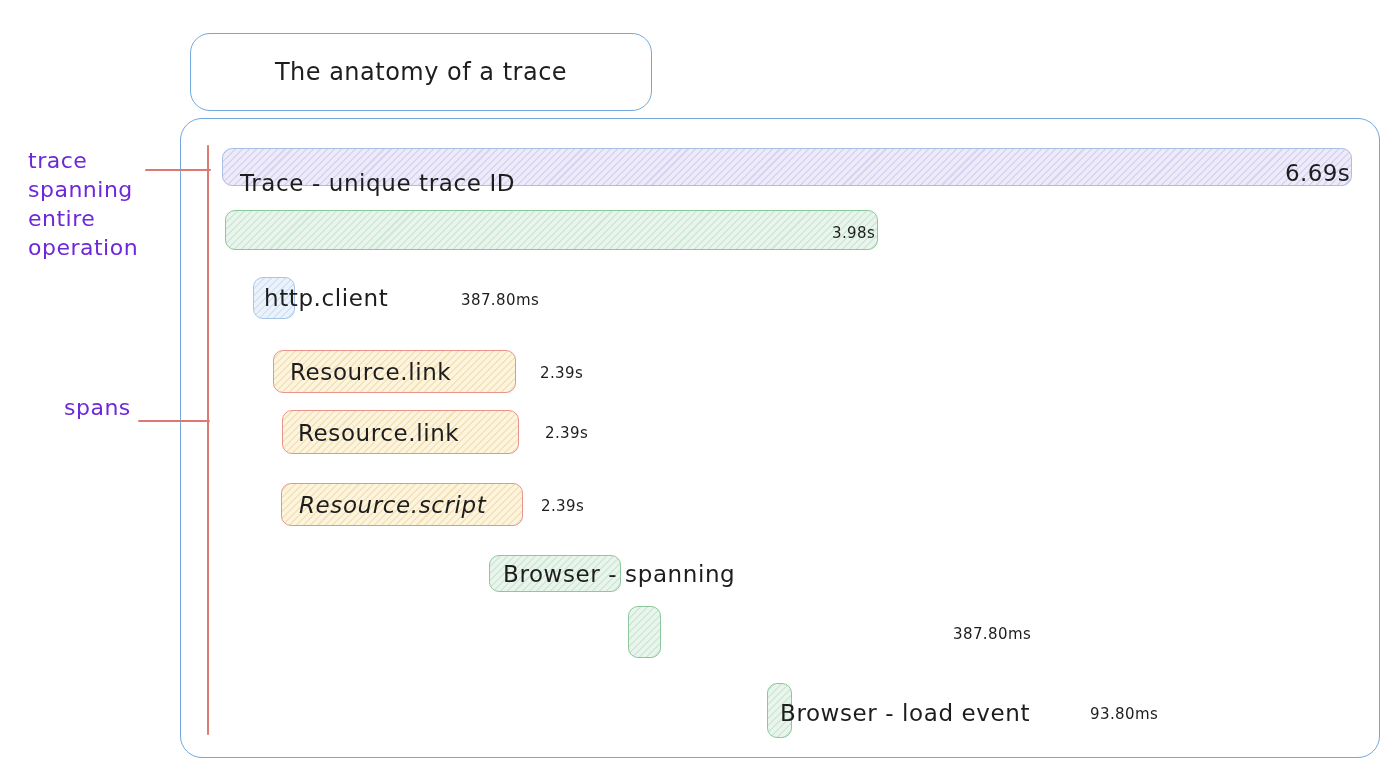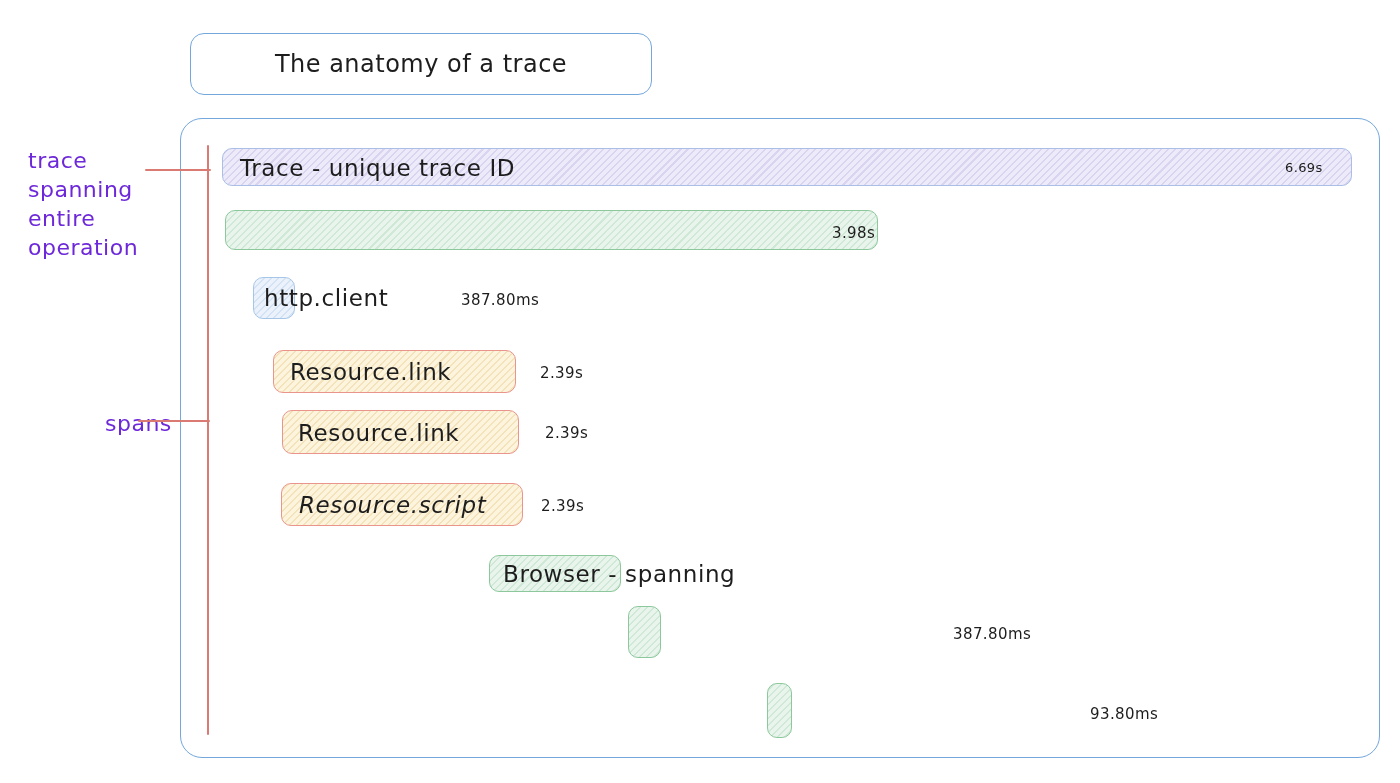--- a/index.html
+++ b/index.html
@@ -13,22 +13,22 @@
     overflow: hidden;
   }
   .outline-box {
     position: absolute;
     border: 1.6px solid #74a7dc;
     border-radius: 16px;
     box-sizing: border-box;
     background: transparent;
   }
   #title-box {
-    left: 190px; top: 33px; width: 462px; height: 62px;
-    border-radius: 14px;
+    left: 190px; top: 33px; width: 462px; height: 78px;
+    border-radius: 20px;
     display: flex; align-items: center; justify-content: center;
   }
   #title-text { font-size: 24px; letter-spacing: 0.5px; }
   #trace-container {
     left: 180px; top: 118px; width: 1200px; height: 640px;
     border-radius: 22px;
   }
   .bar {
     position: absolute;
     border: 1.6px solid;
@@ -96,28 +96,28 @@
   </div>
 
   <div id="trace-container" class="outline-box"></div>
 
   <div class="annotation" style="left:28px; top:146px;">trace
 spanning
 entire
 operation</div>
   <div class="red-line-h" style="left:145px; top:169px; width:66px;"></div>
 
-  <div class="annotation" style="left:64px; top:409px;margin-left:41px;">spans</div>
+  <div class="annotation" style="left:64px; top:393px;">spans</div>
   <div class="red-line-h" style="left:138px; top:420px; width:72px;"></div>
 
   <div class="red-line-v" style="left:207px; top:145px; height:590px;"></div>
 
   <div class="bar lavender" style="left:222px; top:148px; width:1130px; height:38px;"></div>
-  <span class="span-label" style="left:240px; top:155px;">Trace - unique trace ID</span>
-  <span class="span-duration" style="left:1285px; top:160px; font-size:13px;">6.69s</span>
+  <span class="span-label" style="left:240px; top:170px;">Trace - unique trace ID</span>
+  <span class="span-duration" style="left:1285px; top:160px; font-size:23px;">6.69s</span>
 
   <div class="bar green" style="left:225px; top:210px; width:653px; height:40px;"></div>
   <span class="span-duration" style="left:832px; top:224px;">3.98s</span>
 
   <div class="bar blue" style="left:253px; top:277px; width:42px; height:42px;"></div>
   <span class="span-label" style="left:264px; top:285px;">http.client</span>
   <span class="span-duration" style="left:461px; top:291px;">387.80ms</span>
 
   <div class="bar yellow" style="left:273px; top:350px; width:243px; height:43px;"></div>
   <span class="span-label" style="left:290px; top:359px;">Resource.link</span>
@@ -131,15 +131,16 @@
   <span class="span-label" style="left:299px; top:492px;font-style:italic;">Resource.script</span>
   <span class="span-duration" style="left:541px; top:497px;">2.39s</span>
 
   <div class="bar green" style="left:489px; top:555px; width:132px; height:37px;"></div>
   <span class="span-label" style="left:503px; top:561px;">Browser - spanning</span>
 
   <div class="bar green" style="left:628px; top:606px; width:33px; height:52px;"></div>
   <span class="span-duration" style="left:953px; top:625px;">387.80ms</span>
 
   <div class="bar green" style="left:767px; top:683px; width:25px; height:55px;"></div>
+  <span class="span-label" style="left:780px; top:700px;">Browser - load event</span>
   <span class="span-duration" style="left:1090px; top:705px;">93.80ms</span>
 
 </div>
 
 </body></html>

